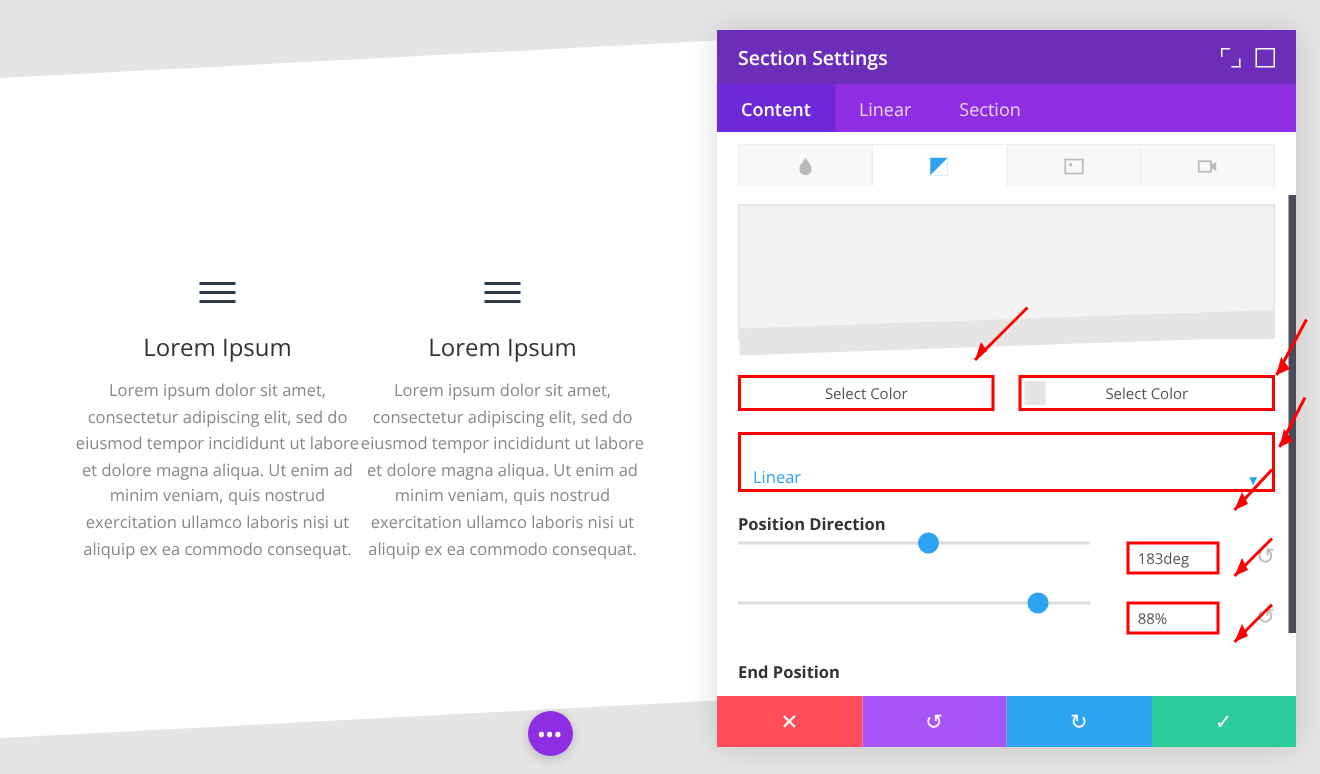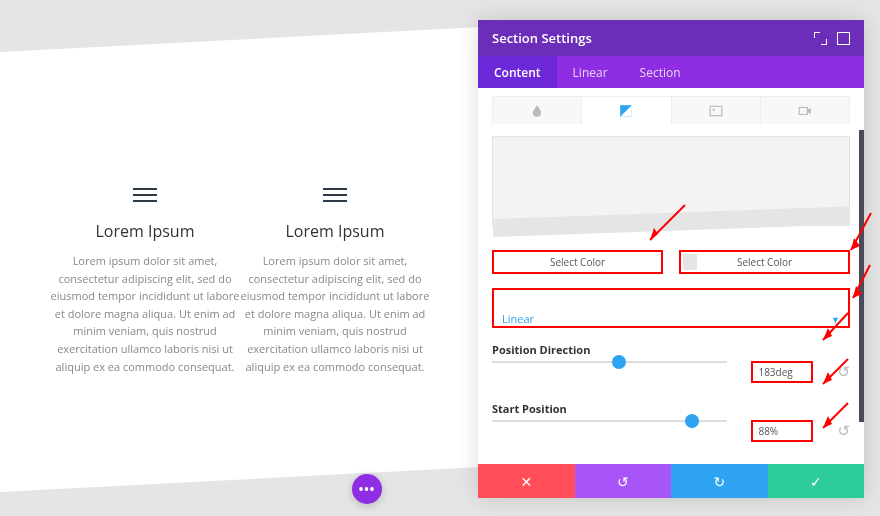--- a/index.html
+++ b/index.html
@@ -374,21 +374,20 @@
       <div class="slider-row">
         <div class="slider">
             <div class="thumb" style="left:51%"></div>
           </div>
         <div class="value-input">183deg</div>
         <span class="reset-icon">↺</span>
       </div>
     </div>
 
     <div class="field-group">
-      <div class="field-label">Start Position</div>
       <div class="slider-row">
         <div class="slider">
             <div class="thumb" style="left:82%"></div>
           </div>
         <div class="value-input">88%</div>
         <span class="reset-icon">↺</span>
       </div>
     </div>
 
     <div class="field-group">

